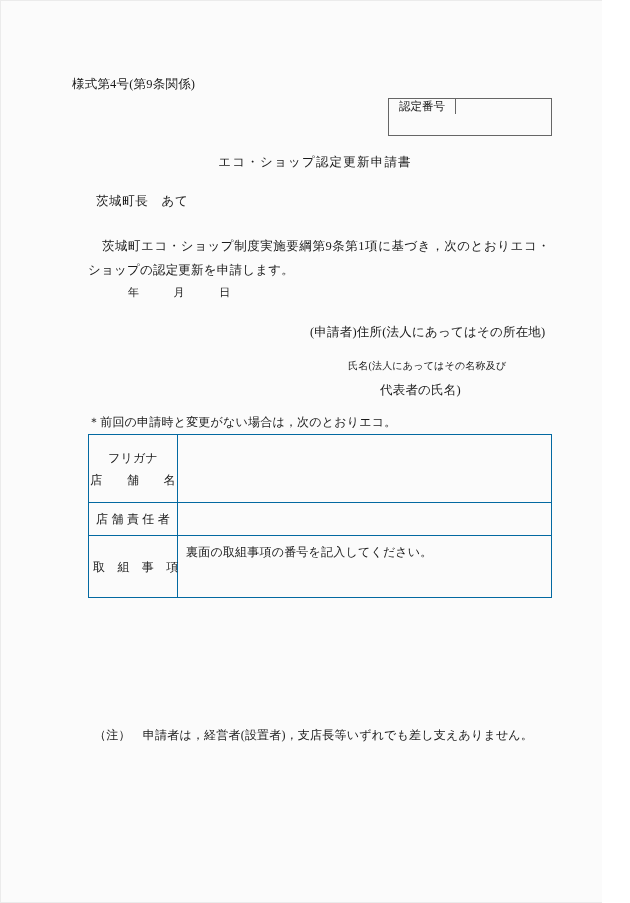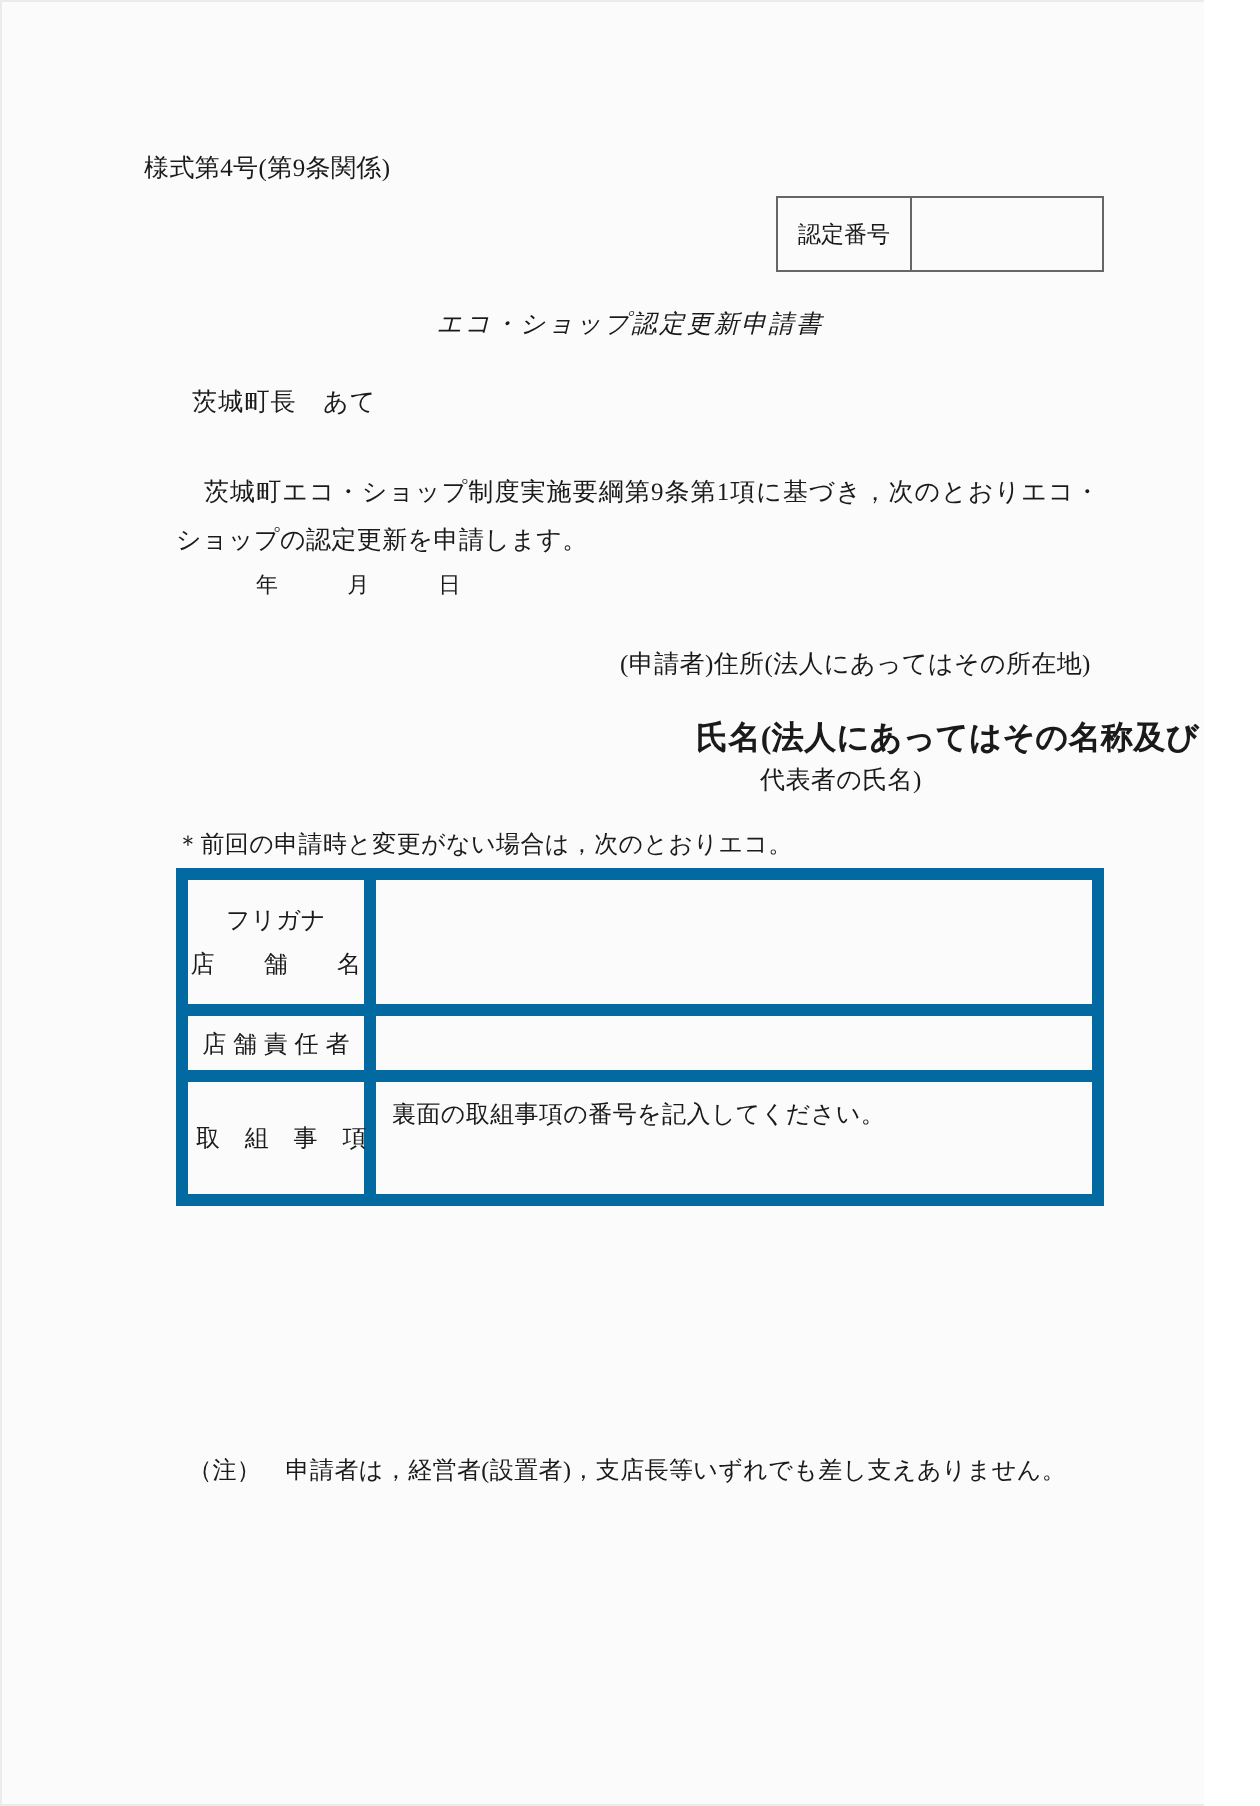--- a/index.html
+++ b/index.html
@@ -43,20 +43,21 @@
   
   .cert-box {
     position: absolute;
     left: 388px;
     top: 98px;
     width: 164px;
     height: 38px;
     border: 1px solid #666;
     box-sizing: border-box;
     display: flex;
+    flex-direction: column;
   }
   .cert-box .cert-label {
     width: 67px;
     border-right: 1px solid #666;
     box-sizing: border-box;
     display: flex;
     align-items: center;
     justify-content: center;
     font-size: 11.5px;
     white-space: nowrap;
@@ -72,21 +73,20 @@
 
   
   .doc-title {
     position: absolute;
     left: 0;
     top: 154px;
     width: 630px;
     text-align: center;
     font-size: 12.5px;
     letter-spacing: 1.2px;
-    font-style: italic;
   }
 
   
   .addressee {
     position: absolute;
     left: 96px;
     top: 193px;
     font-size: 12.5px;
     letter-spacing: 0.6px;
     white-space: pre;
@@ -123,24 +123,23 @@
     left: 310px;
     top: 324px;
     font-size: 12.5px;
     letter-spacing: 0.2px;
     white-space: nowrap;
   }
   .applicant-name {
     position: absolute;
     left: 348px;
     top: 359px;
-    font-size: 16px;
-    letter-spacing: 0.2px;
-    white-space: nowrap;
-    font-weight: bold;
+    font-size: 10px;
+    letter-spacing: 0.2px;
+    white-space: nowrap;
   }
   .applicant-name-2 {
     position: absolute;
     left: 380px;
     top: 382px;
     font-size: 12.5px;
     letter-spacing: 0.2px;
     white-space: nowrap;
   }
 
@@ -157,21 +156,21 @@
   
   .form-table {
     position: absolute;
     left: 88px;
     top: 434px;
     width: 464px;
     border-collapse: collapse;
     table-layout: fixed;
   }
   .form-table td {
-    border: 6px solid #0369a1;
+    border: 1px solid #0369a1;
     padding: 0;
     font-size: 12px;
     vertical-align: middle;
   }
   .form-table td.label-cell {
     width: 80px;
     text-align: center;
     letter-spacing: 0.2px;
     padding: 0 4px;
   }

